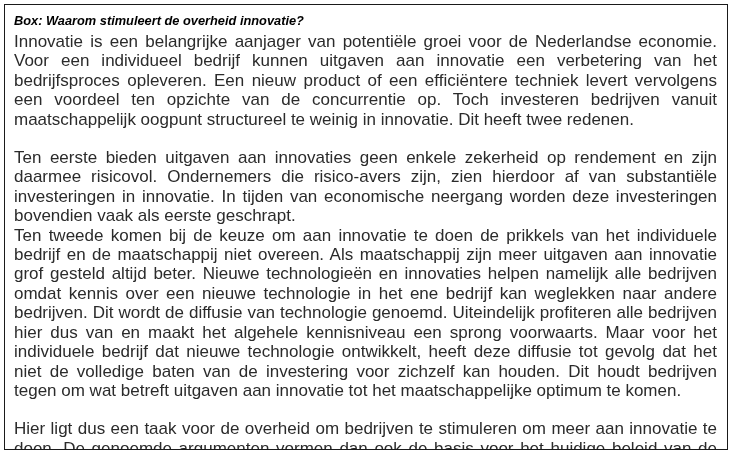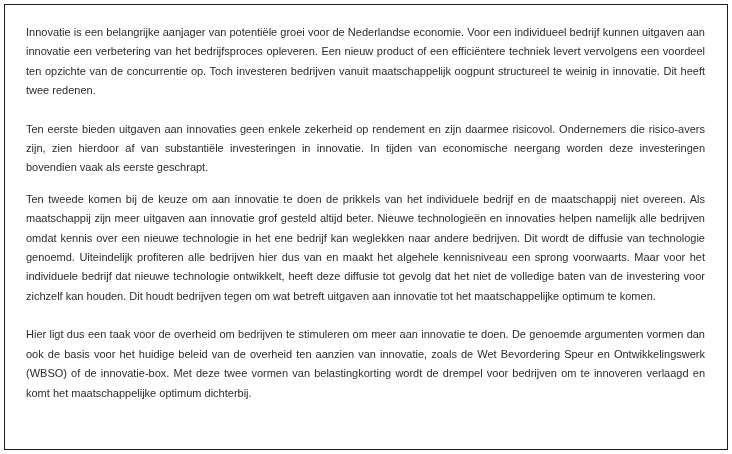--- a/index.html
+++ b/index.html
@@ -31,33 +31,34 @@
   }
   .box-title {
     font-weight: bold;
     font-style: italic;
     font-size: 12.8px;
     color: #000000;
     line-height: 19px;
     margin: 0 0 2px 0;
   }
   .para {
-    font-size: 11px;
+    font-size: 17px;
     color: #2b2b2b;
     line-height: 19.4px;
     text-align: justify;
-    margin: 12px;
+    margin: 0;
   }
   .para.gap-after {
     margin-bottom: 19px;
   }
 </style>
 </head>
 <body>
 
 <div class="page">
   <div class="text-box">
+    <div class="box-title">Box: Waarom stimuleert de overheid innovatie?</div>
     <p class="para gap-after">Innovatie is een belangrijke aanjager van potentiële groei voor de Nederlandse economie. Voor een individueel bedrijf kunnen uitgaven aan innovatie een verbetering van het bedrijfsproces opleveren. Een nieuw product of een efficiëntere techniek levert vervolgens een voordeel ten opzichte van de concurrentie op. Toch investeren bedrijven vanuit maatschappelijk oogpunt structureel te weinig in innovatie. Dit heeft twee redenen.</p>
     <p class="para">Ten eerste bieden uitgaven aan innovaties geen enkele zekerheid op rendement en zijn daarmee risicovol. Ondernemers die risico-avers zijn, zien hierdoor af van substantiële investeringen in innovatie. In tijden van economische neergang worden deze investeringen bovendien vaak als eerste geschrapt.</p>
     <p class="para gap-after">Ten tweede komen bij de keuze om aan innovatie te doen de prikkels van het individuele bedrijf en de maatschappij niet overeen. Als maatschappij zijn meer uitgaven aan innovatie grof gesteld altijd beter. Nieuwe technologieën en innovaties helpen namelijk alle bedrijven omdat kennis over een nieuwe technologie in het ene bedrijf kan weglekken naar andere bedrijven. Dit wordt de diffusie van technologie genoemd. Uiteindelijk profiteren alle bedrijven hier dus van en maakt het algehele kennisniveau een sprong voorwaarts. Maar voor het individuele bedrijf dat nieuwe technologie ontwikkelt, heeft deze diffusie tot gevolg dat het niet de volledige baten van de investering voor zichzelf kan houden. Dit houdt bedrijven tegen om wat betreft uitgaven aan innovatie tot het maatschappelijke optimum te komen.</p>
     <p class="para">Hier ligt dus een taak voor de overheid om bedrijven te stimuleren om meer aan innovatie te doen. De genoemde argumenten vormen dan ook de basis voor het huidige beleid van de overheid ten aanzien van innovatie, zoals de Wet Bevordering Speur en Ontwikkelingswerk (WBSO) of de innovatie-box. Met deze twee vormen van belastingkorting wordt de drempel voor bedrijven om te innoveren verlaagd en komt het maatschappelijke optimum dichterbij.</p>
   </div>
 </div>
 
 </body></html>

